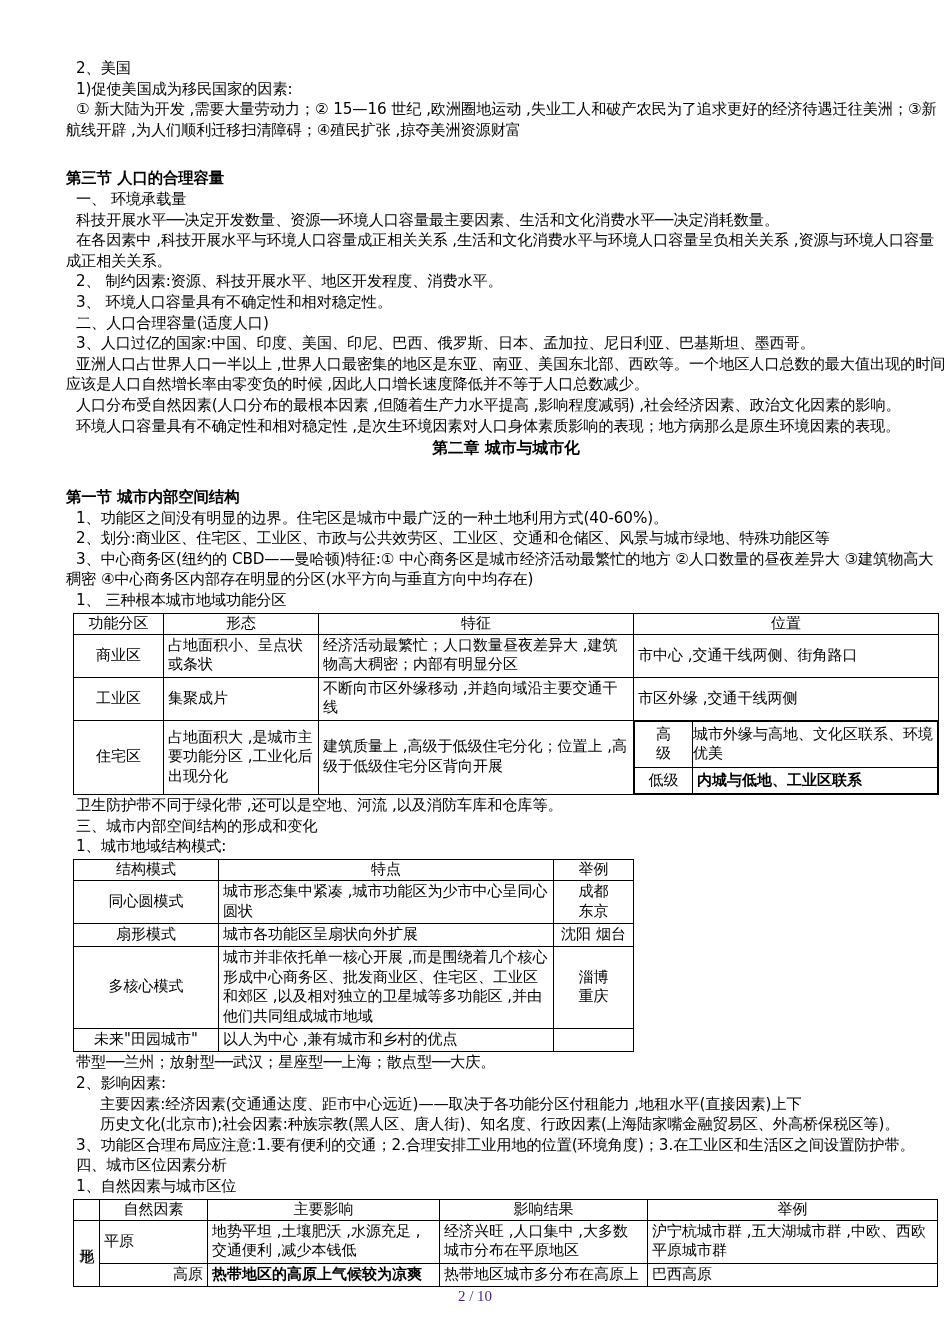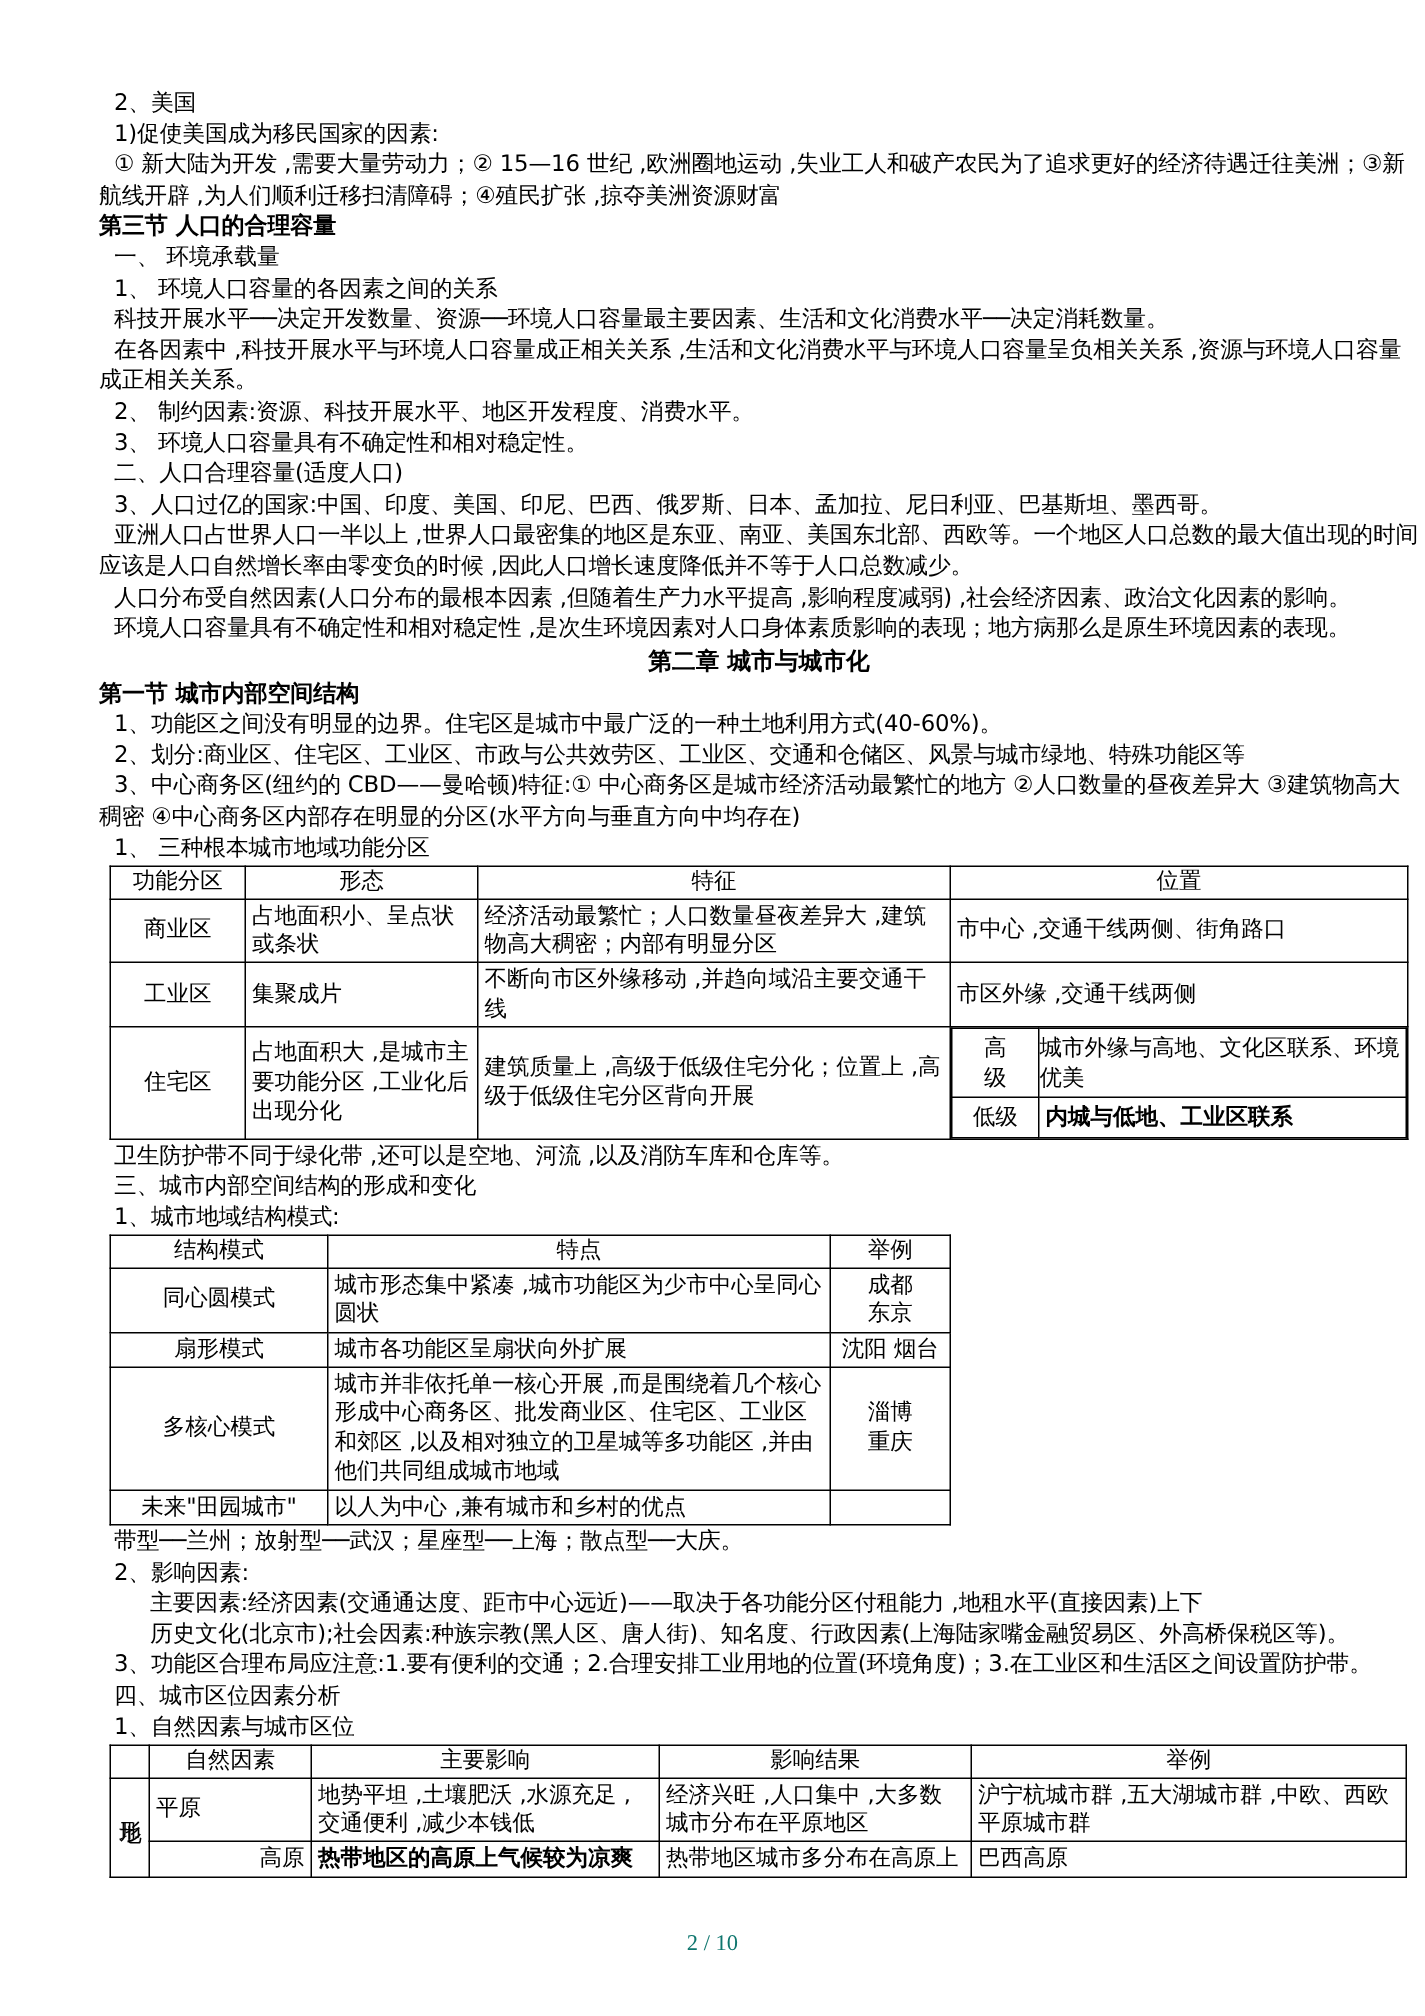--- a/index.html
+++ b/index.html
@@ -32,20 +32,21 @@
     font-size: 15.2px;
     line-height: 20.6px;
     white-space: normal;
     letter-spacing: -0.1px;
   }
   .indent1 { text-indent: 10px; }
   .sect-title {
     font-weight: bold;
     font-size: 15.4px;
     line-height: 20.6px;
+    margin-top: 28px;
   }
   .chapter-title {
     font-weight: bold;
     font-size: 15.8px;
     line-height: 22px;
     text-align: center;
     margin-top: 1px;
   }
 
   table.doc {
@@ -87,36 +88,35 @@
     white-space: nowrap;
   }
   .footer {
     position: absolute;
     left: 0;
     right: 0;
     top: 1288px;
     text-align: center;
     font-family: "Liberation Serif", "DejaVu Serif", serif;
     font-size: 15px;
-    color: #0f766e;
+    color: #4c1d95;
   }
   .tblwrap { margin-left: 0px; }
 </style>
 </head>
 <body>
 
 <div class="page">
   <div class="content">
 
     <div class="line indent1">2、美国</div>
     <div class="line indent1">1)促使美国成为移民国家的因素:</div>
     <div class="line indent1">① 新大陆为开发 ,需要大量劳动力；② 15—16 世纪 ,欧洲圈地运动 ,失业工人和破产农民为了追求更好的经济待遇迁往美洲；③新航线开辟 ,为人们顺利迁移扫清障碍；④殖民扩张 ,掠夺美洲资源财富</div>
     <div class="line sect-title">第三节 人口的合理容量</div>
     <div class="line indent1">一、      环境承载量</div>
-    <div class="line indent1">1、        环境人口容量的各因素之间的关系</div>
     <div class="line indent1">科技开展水平──决定开发数量、资源──环境人口容量最主要因素、生活和文化消费水平──决定消耗数量。</div>
     <div class="line indent1">在各因素中 ,科技开展水平与环境人口容量成正相关关系 ,生活和文化消费水平与环境人口容量呈负相关关系 ,资源与环境人口容量成正相关关系。</div>
     <div class="line indent1">2、        制约因素:资源、科技开展水平、地区开发程度、消费水平。</div>
     <div class="line indent1">3、        环境人口容量具有不确定性和相对稳定性。</div>
     <div class="line indent1">二、人口合理容量(适度人口)</div>
     <div class="line indent1">3、人口过亿的国家:中国、印度、美国、印尼、巴西、俄罗斯、日本、孟加拉、尼日利亚、巴基斯坦、墨西哥。</div>
     <div class="line indent1">亚洲人口占世界人口一半以上 ,世界人口最密集的地区是东亚、南亚、美国东北部、西欧等。一个地区人口总数的最大值出现的时间应该是人口自然增长率由零变负的时候 ,因此人口增长速度降低并不等于人口总数减少。</div>
     <div class="line indent1">人口分布受自然因素(人口分布的最根本因素 ,但随着生产力水平提高 ,影响程度减弱) ,社会经济因素、政治文化因素的影响。</div>
     <div class="line indent1">环境人口容量具有不确定性和相对稳定性 ,是次生环境因素对人口身体素质影响的表现；地方病那么是原生环境因素的表现。</div>
 

